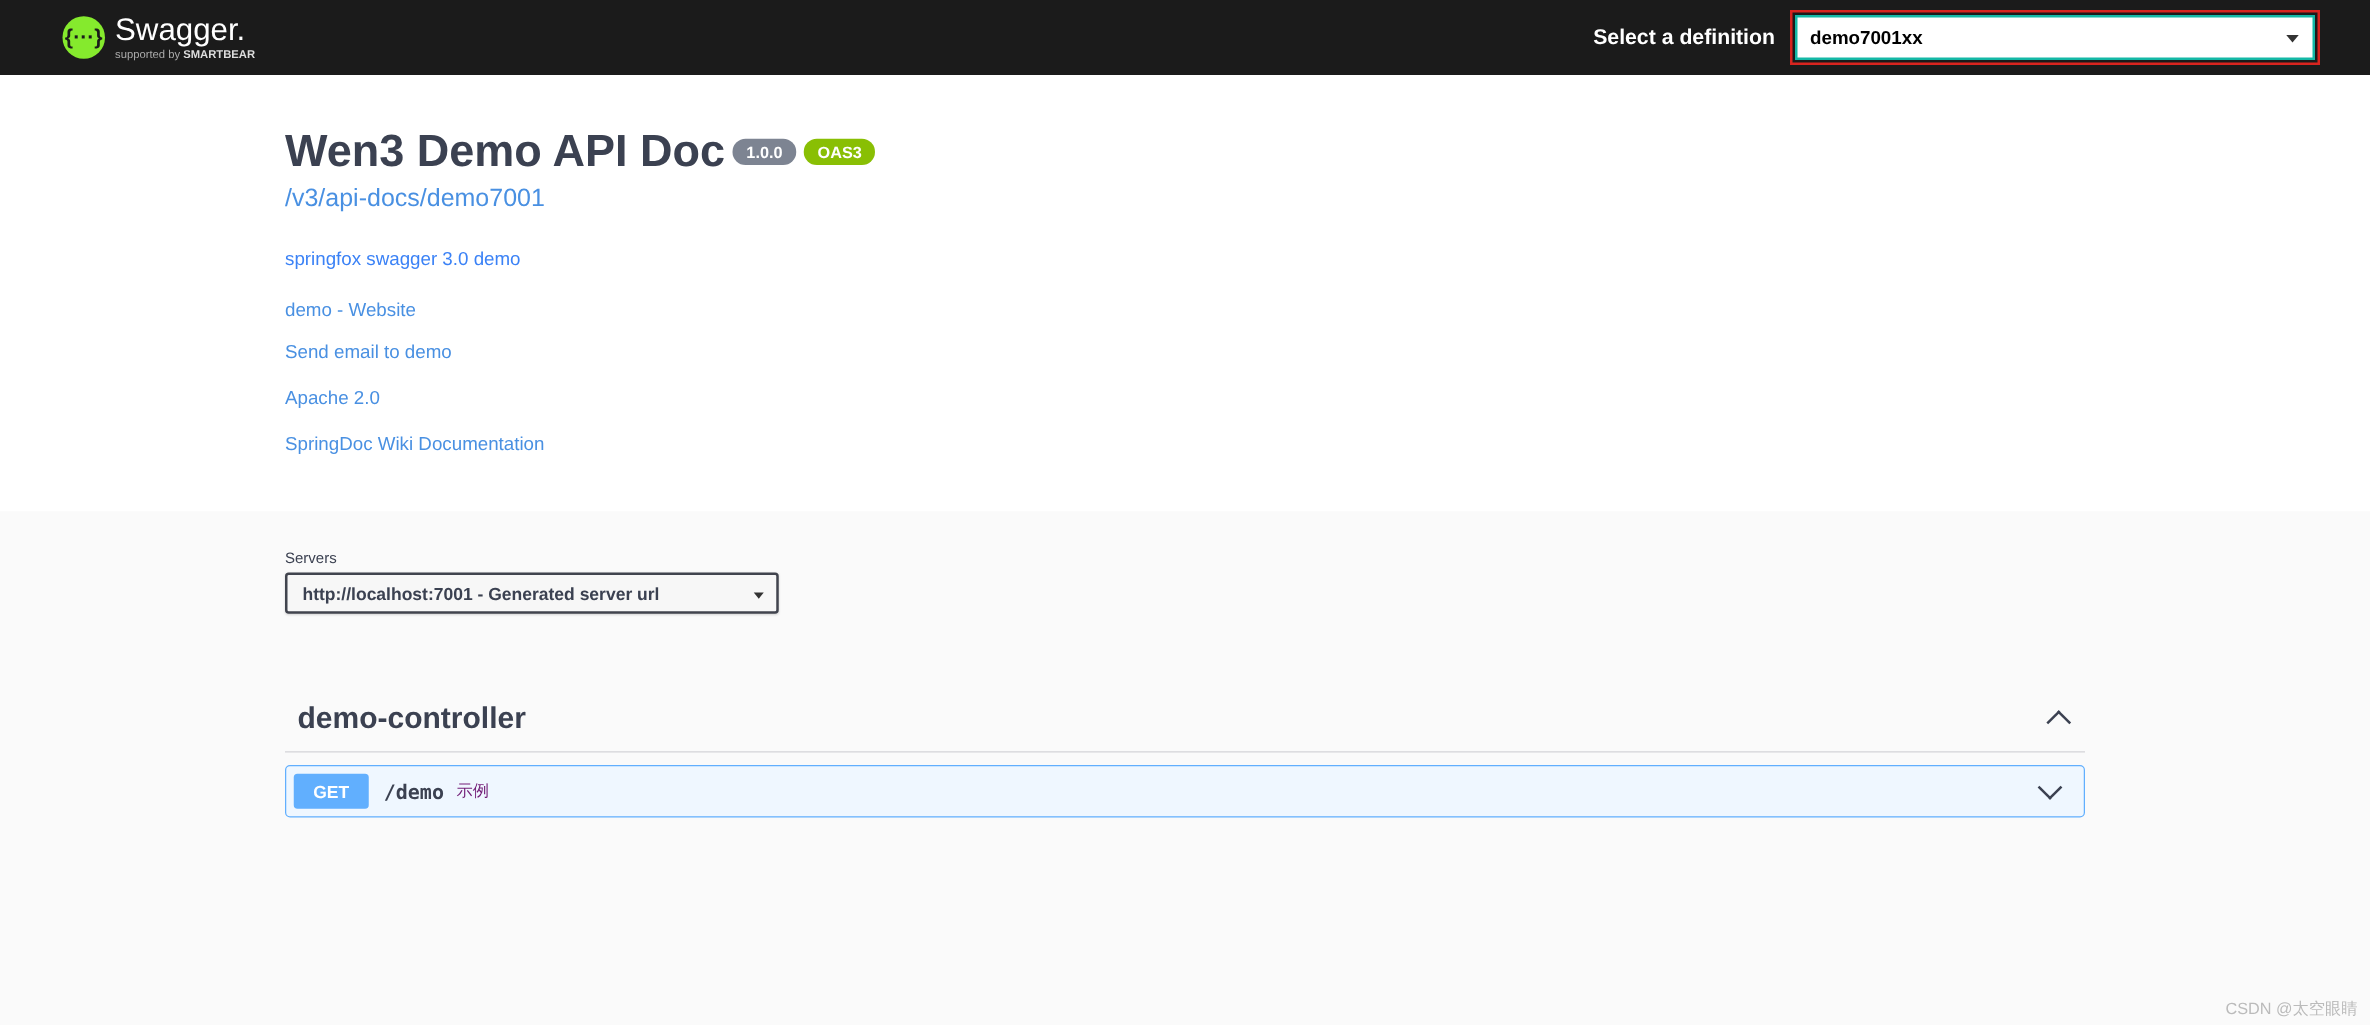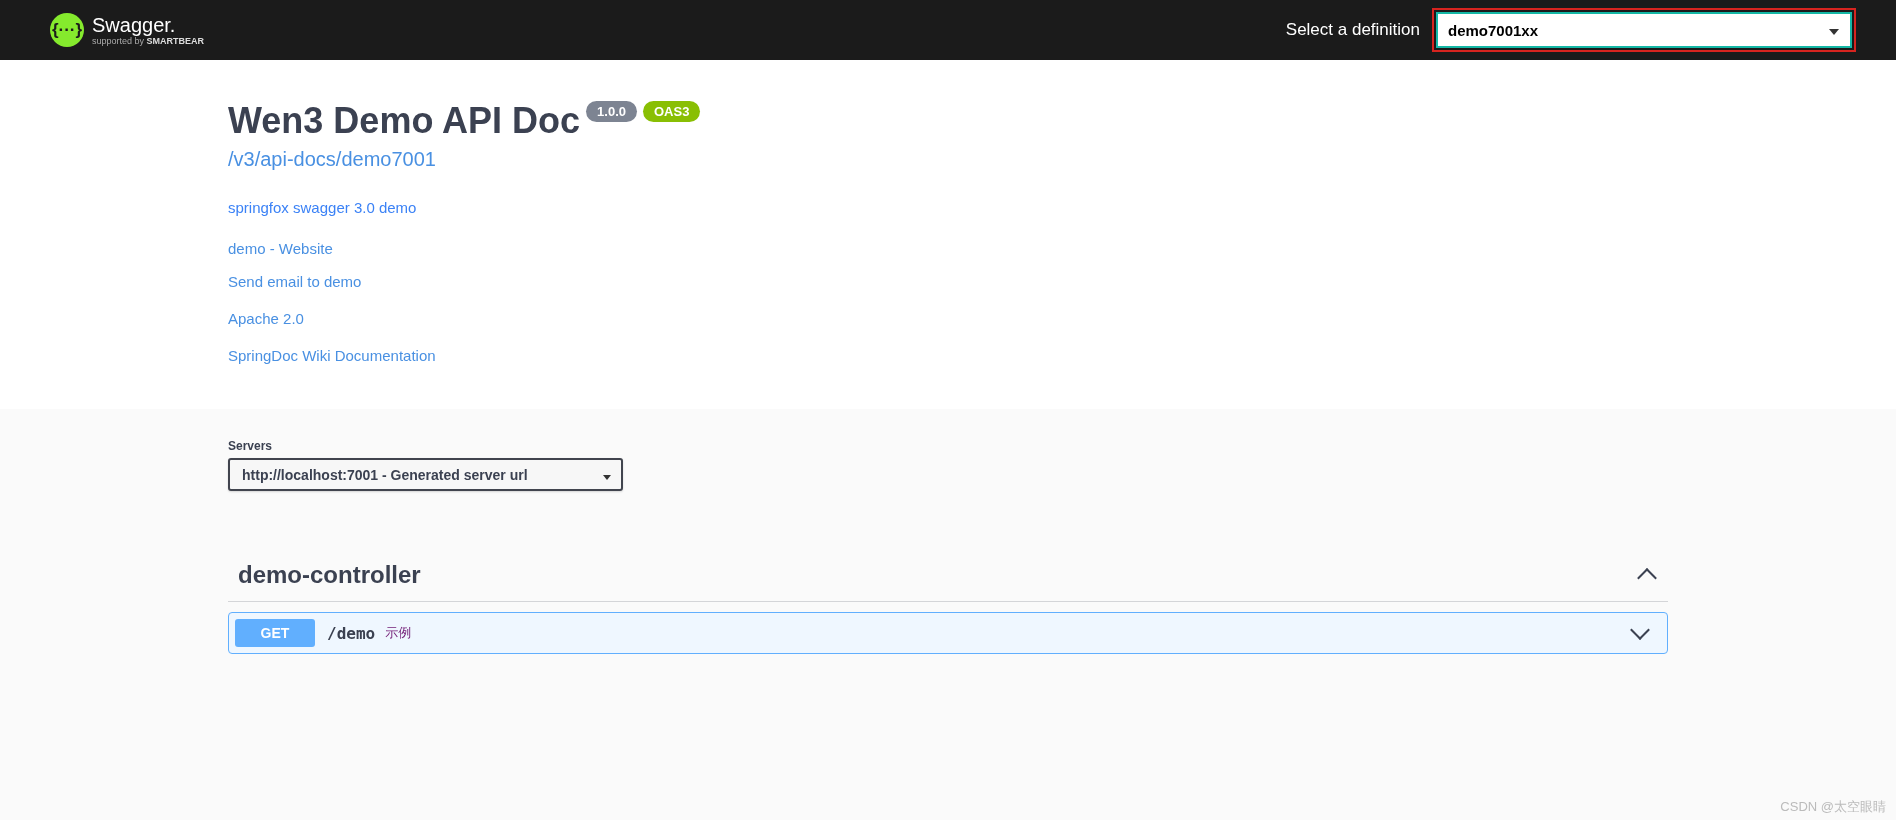--- a/index.html
+++ b/index.html
@@ -37,42 +37,42 @@
       font-weight: bold;
       font-size: 17px;
     }
     .logo-text-wrap {
       display: flex;
       flex-direction: column;
       line-height: 1;
     }
     .logo-text {
       color: #fff;
-      font-size: 20px;
+      font-size: 25px;
       font-weight: 400;
     }
     .logo-sub {
       color: #aaa;
       font-size: 9px;
       text-align: right;
       margin-top: 2px;
     }
     .logo-sub b {
       color: #ddd;
       font-weight: 700;
     }
     .topbar-right {
       display: flex;
       align-items: center;
       gap: 12px;
     }
     .select-label {
       color: #fff;
       font-size: 17px;
-      font-weight: 400;
+      font-weight: 700;
     }
     .def-select-wrap {
       position: relative;
       border: 2px solid #d8241f;
       padding: 2px;
     }
     .def-select {
       width: 416px;
       height: 36px;
       border: 2px solid #14b8a6;
@@ -111,21 +111,21 @@
       max-width: 1480px;
       margin: 0 auto;
       padding: 0 20px;
     }
     .info-section {
       background: #fff;
       padding: 40px 0 45px 0;
     }
     .title-row {
       display: flex;
-      align-items: center;
+      align-items: flex-end;
       gap: 6px;
       flex-wrap: wrap;
     }
     .api-title {
       font-size: 36px;
       font-weight: 700;
       color: #3b4151;
     }
     .version-badge {
       background: #7d8492;
@@ -171,21 +171,21 @@
       text-decoration: none;
     }
     .info-links .spaced {
       margin-top: 4px;
     }
     .servers-section {
       padding: 30px 0 18px 0;
     }
     .servers-label {
       font-size: 12px;
-      font-weight: 700;
+      font-weight: 400;
       color: #3b4151;
       margin-bottom: 5px;
     }
     .server-select-wrap {
       position: relative;
       display: inline-block;
     }
     .server-select {
       width: 395px;
       height: 33px;
@@ -251,21 +251,21 @@
       display: flex;
       align-items: center;
       padding: 6px 12px 6px 6px;
       cursor: pointer;
     }
     .op-method {
       background: #61affe;
       color: #fff;
       font-weight: 700;
       font-size: 14px;
-      width: 80px;
+      width: 60px;
       height: 28px;
       display: flex;
       align-items: center;
       justify-content: center;
       border-radius: 3px;
       margin-right: 12px;
     }
     .op-path {
       font-family: "Consolas", monospace;
       font-size: 16px;

